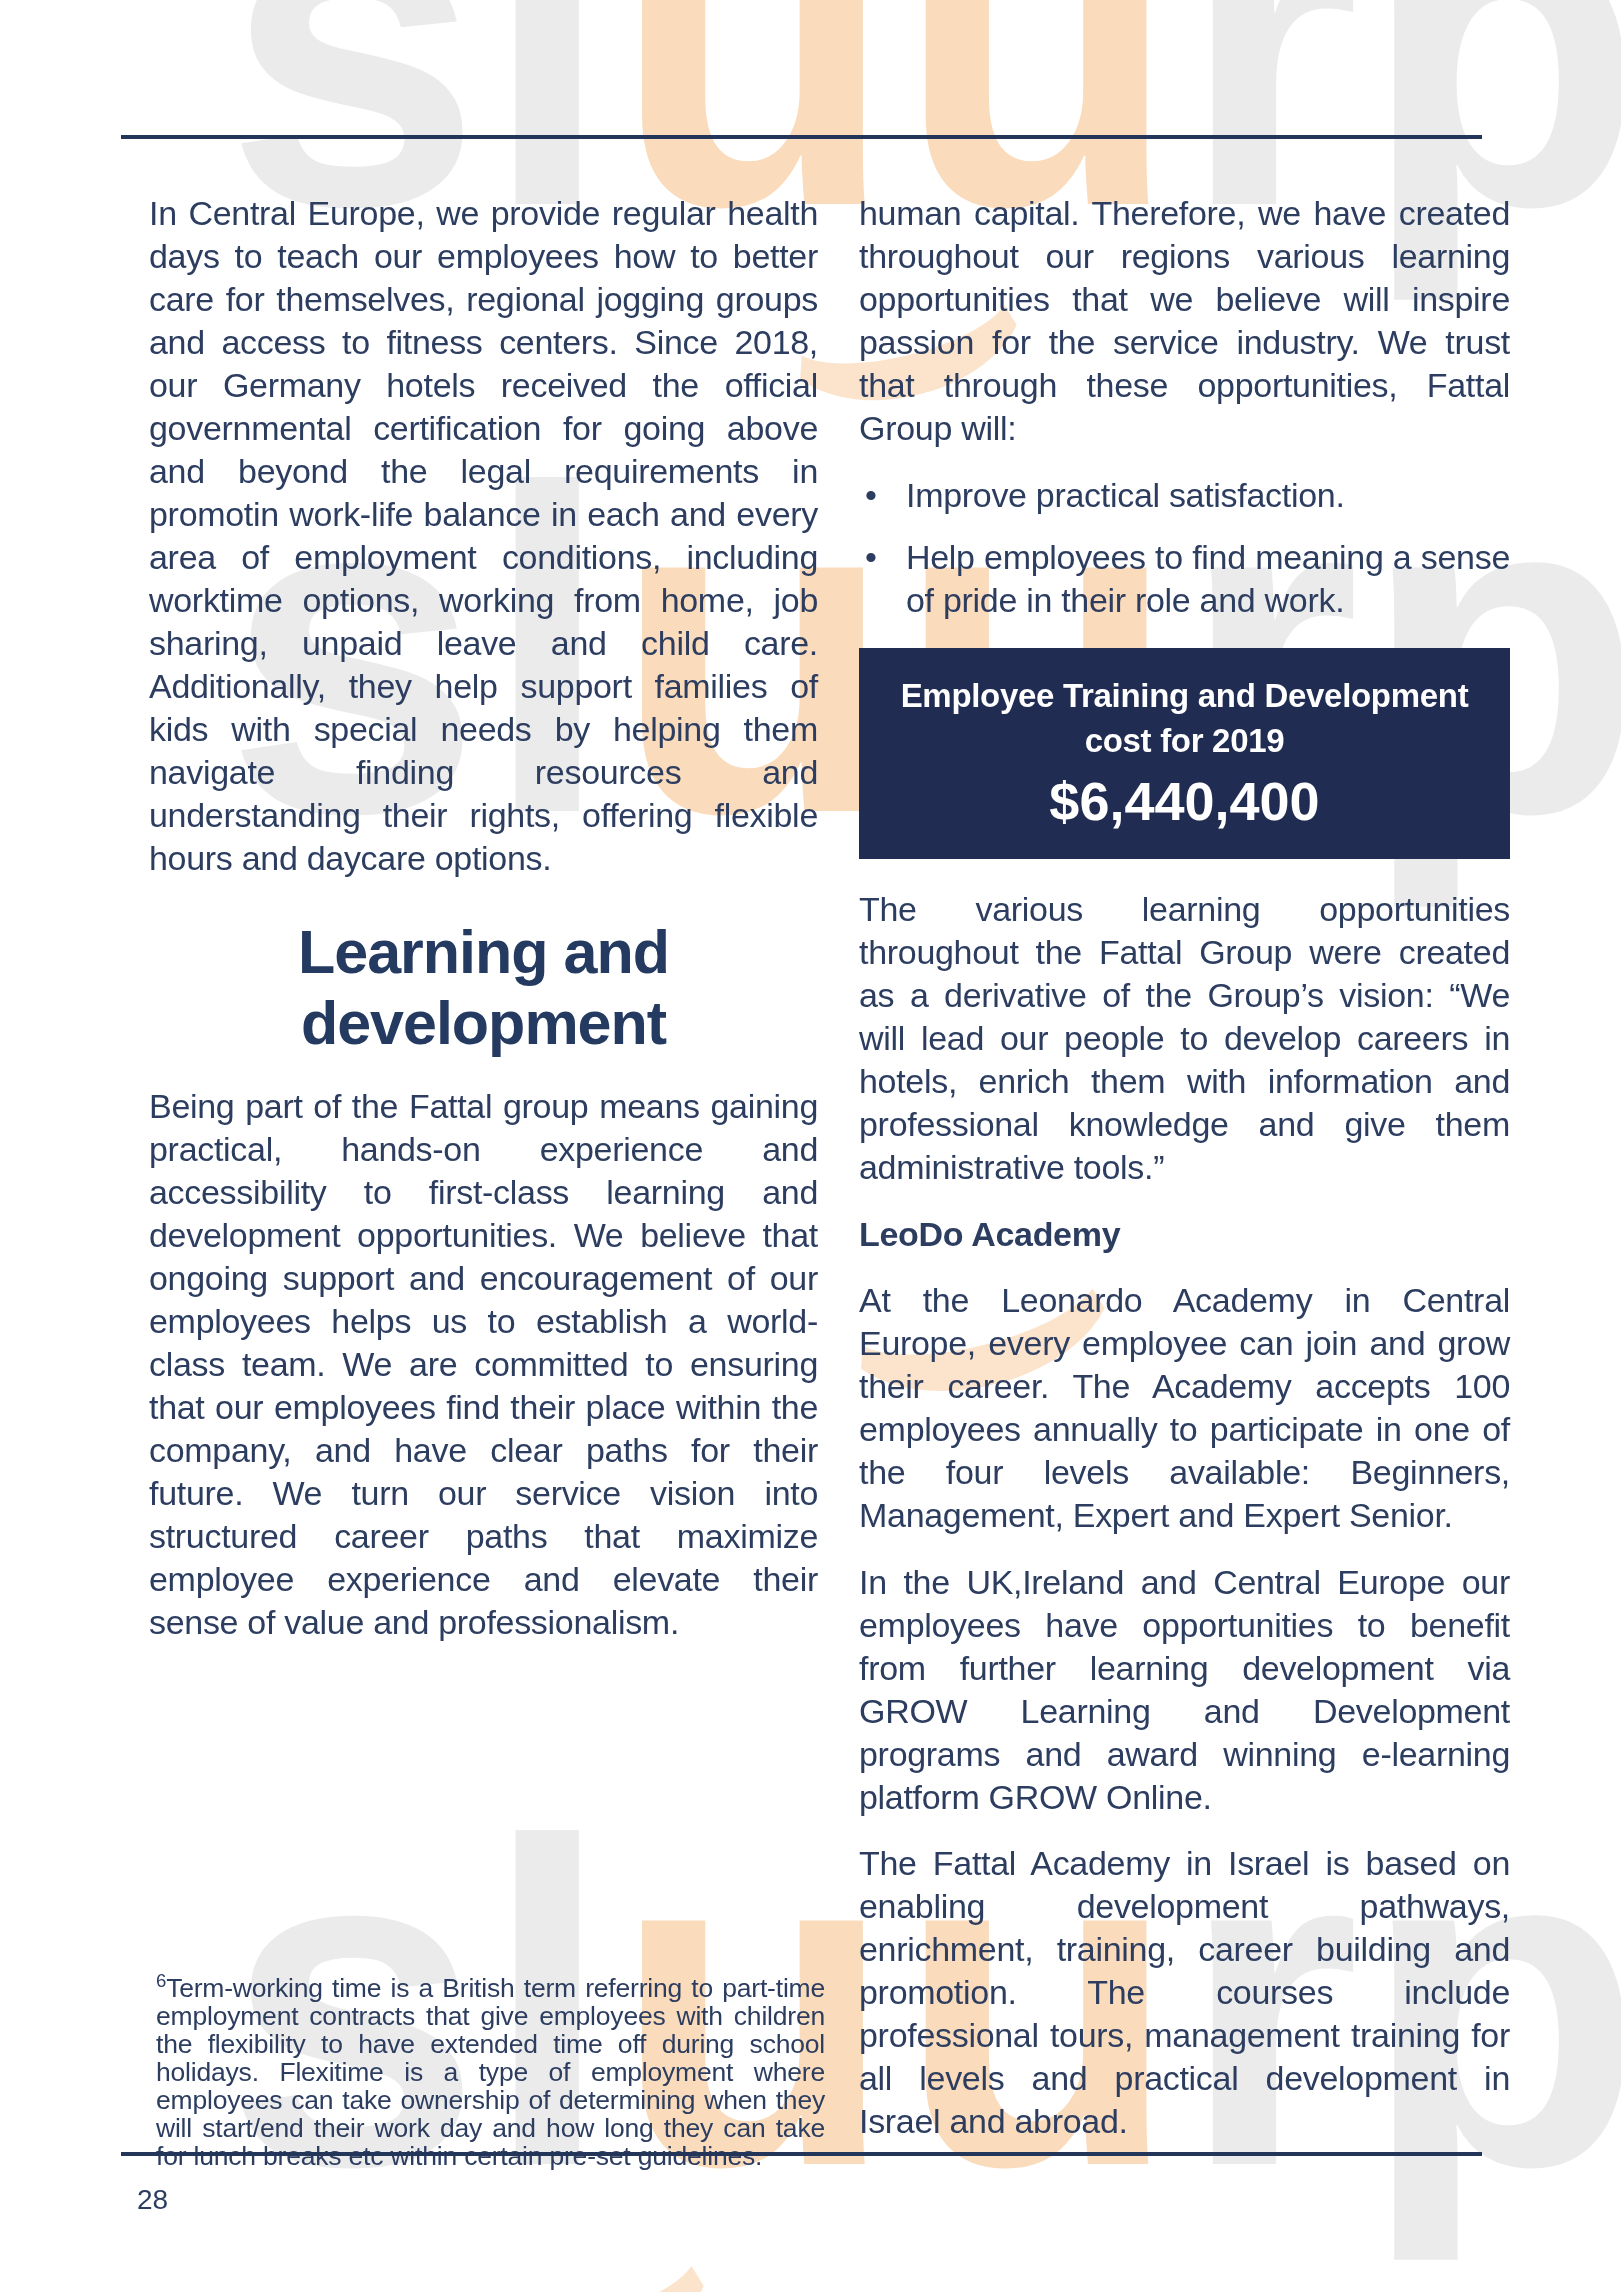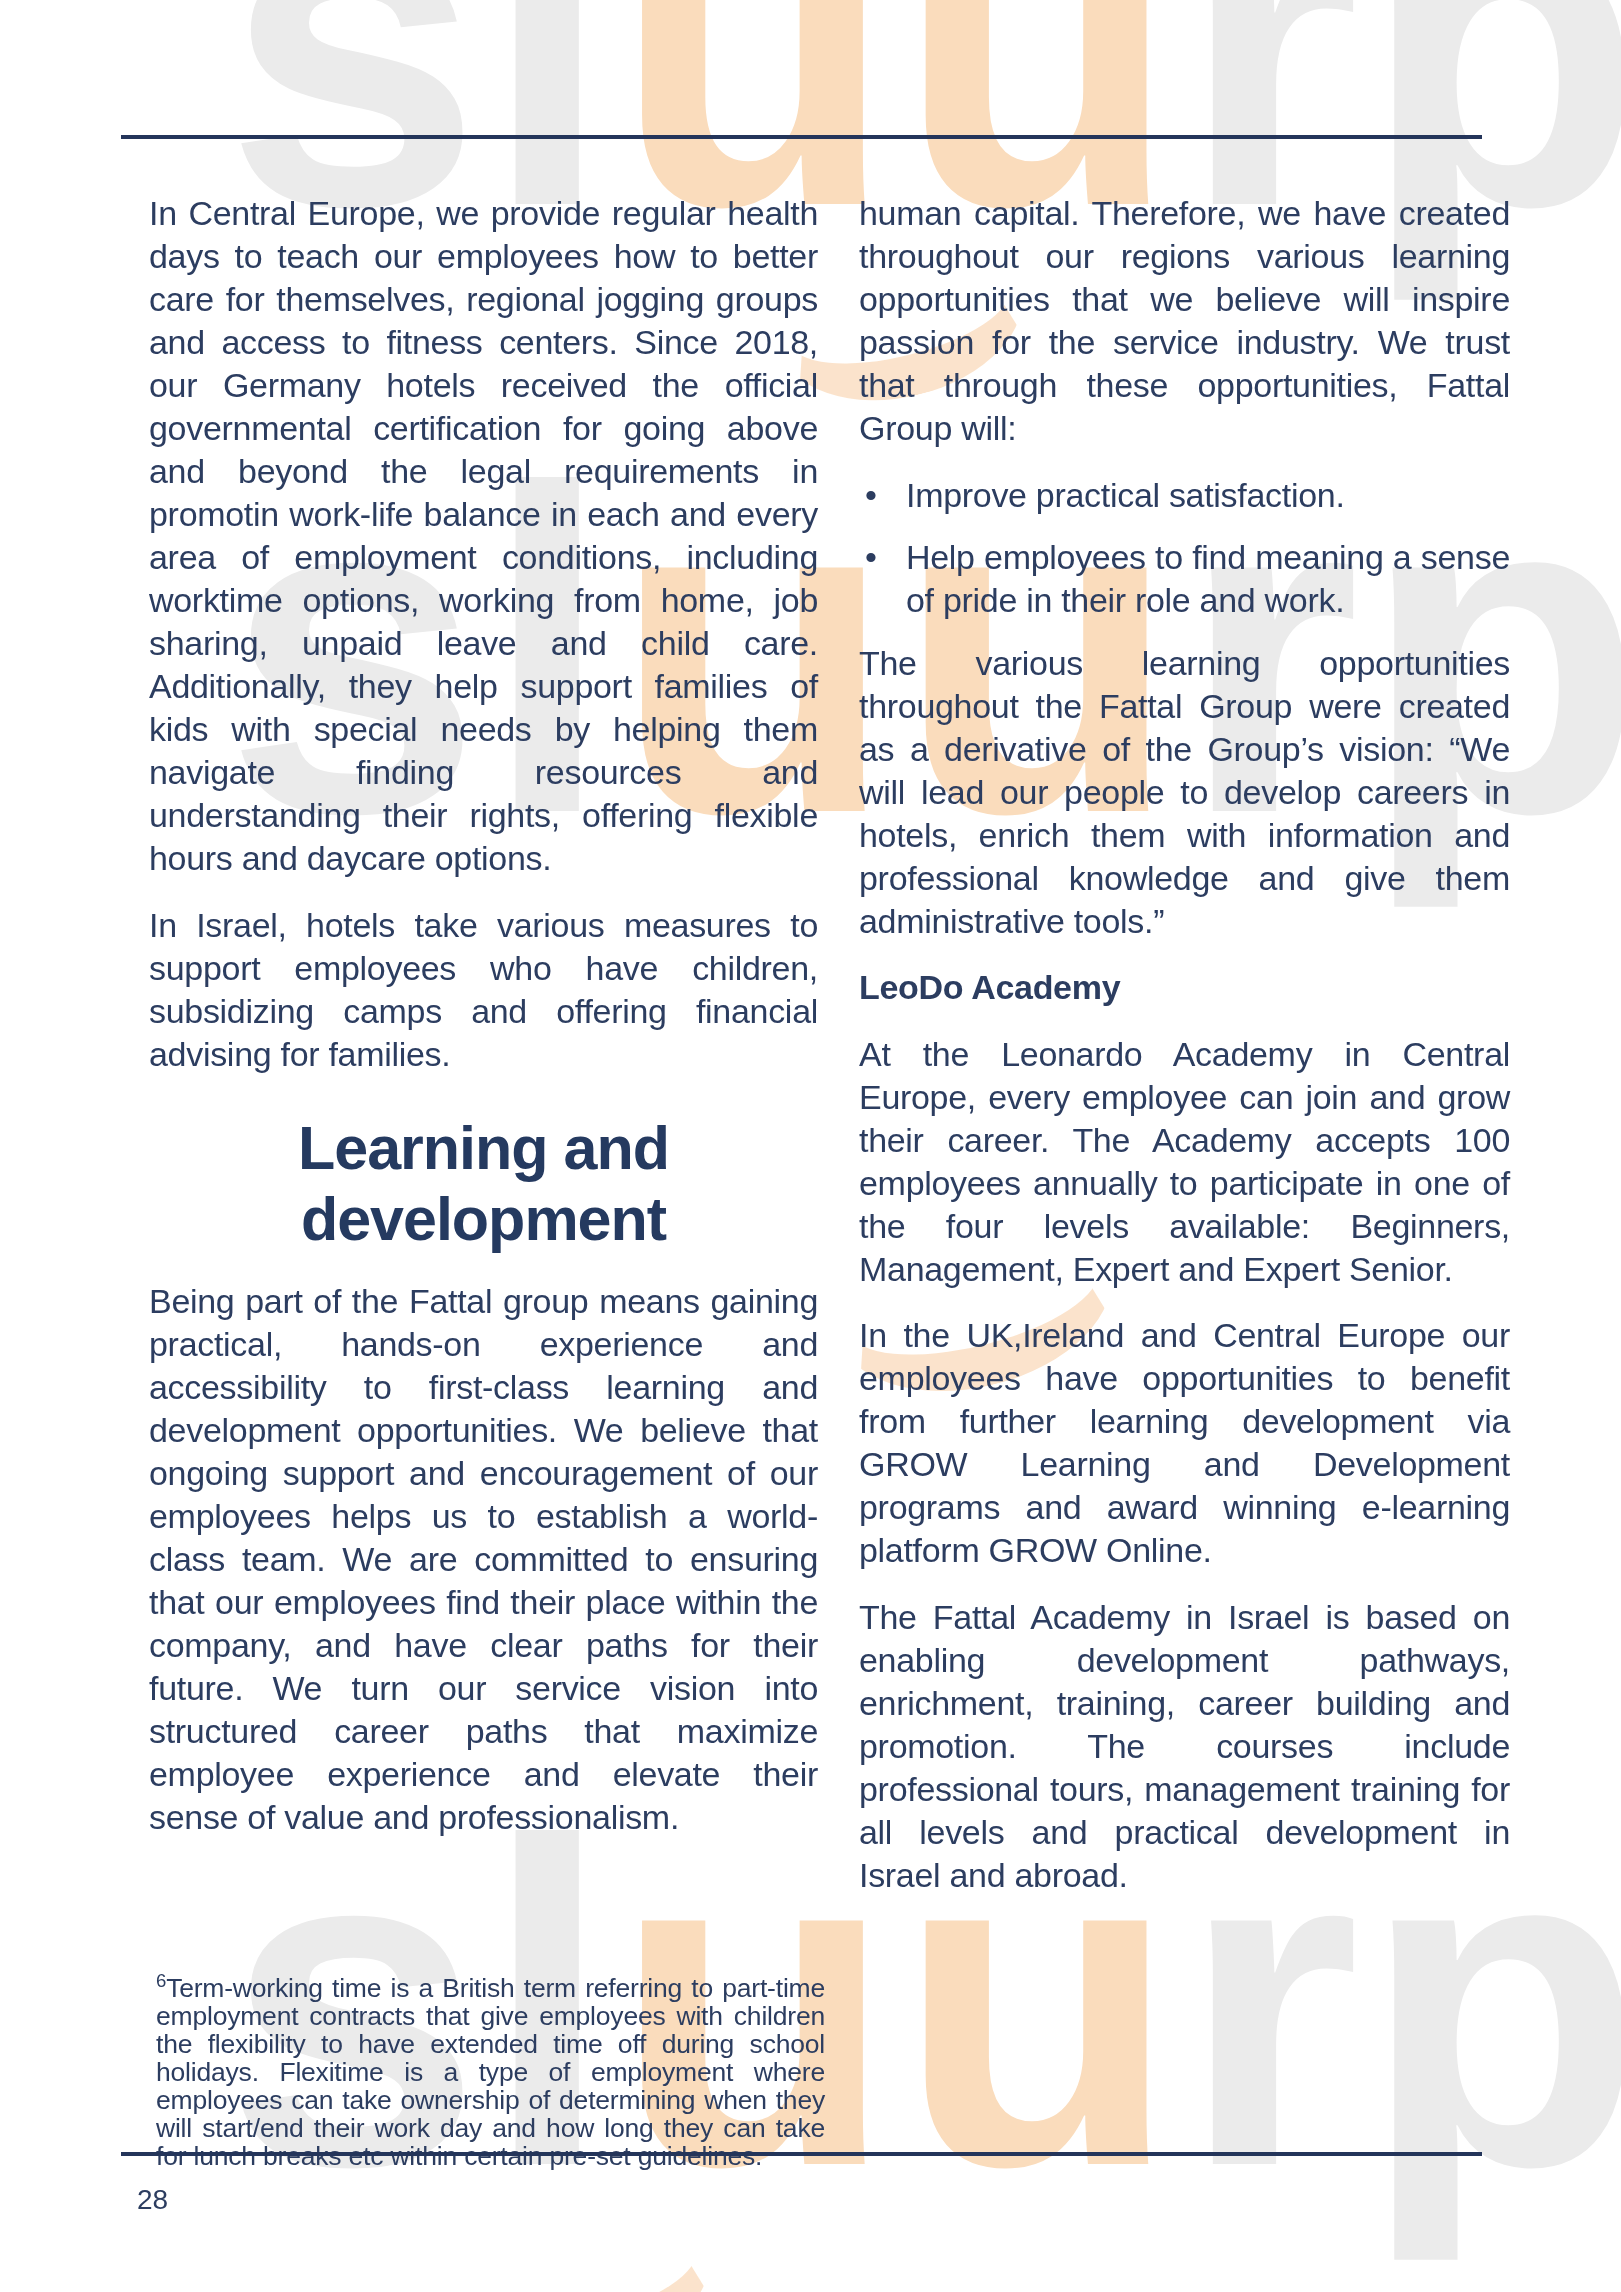--- a/index.html
+++ b/index.html
@@ -152,31 +152,35 @@
   <div class="wm" style="left:225px; top:1774px;"><span>sl</span><span class="o">uu</span><span>rpy</span></div>
   <div class="swoosh" style="left:774px; top:235px; width:225px; height:108px;"></div>
   <div class="swoosh" style="left:833px; top:1215px; width:255px; height:118px;"></div>
   <div class="swoosh" style="left:461px; top:2196px; width:225px; height:108px;"></div>
 
   <div class="rule rule-top"></div>
   <div class="rule rule-bottom"></div>
 
   <div class="col col-left">
     <p>In Central Europe, we provide regular health days to teach our employees how to better care for themselves, regional jogging groups and access to fitness centers. Since 2018, our Germany hotels received the official governmental certification for going above and beyond the legal requirements in promotin work-life balance in each and every area of employment conditions, including worktime options, working from home, job sharing, unpaid leave and child care.  Additionally, they help support families of kids with special needs by helping them navigate finding resources and understanding their rights, offering flexible hours and daycare options.</p>
-    <p>In Israel, hotels take various measures to support employees who have children, subsidizing camps and offering financial advising for families.</p>
     <h1>Learning and development</h1>
     <p>Being part of the Fattal group means gaining practical, hands-on experience and accessibility to first-class learning and development opportunities. We believe that ongoing support and encouragement of our employees helps us to establish a world-class team. We are committed to ensuring that our employees find their place within the company, and have clear paths for their future. We turn our service vision into structured career paths that maximize employee experience and elevate their sense of value and professionalism.</p>
   </div>
 
   <div class="col col-right">
     <p>human capital. Therefore, we have created throughout our regions various learning opportunities that we believe will inspire passion for the service industry. We trust that through these opportunities, Fattal Group will:</p>
     <ul class="bullets">
       <li>Improve practical satisfaction.</li>
       <li>Help employees to find meaning a sense of pride in their role and work.</li>
     </ul>
+    <div class="info-box">
+      <div class="box-title">Employee Training and Development</div>
+      <div class="box-title">cost for 2019</div>
+      <div class="box-amount">$6,440,400</div>
+    </div>
     <p>The various learning opportunities throughout the Fattal Group were created as a derivative of the Group’s vision: “We will lead our people to develop careers in hotels, enrich them with information and professional knowledge and give them administrative tools.”</p>
     <p class="bold-line">LeoDo Academy</p>
     <p>At the Leonardo Academy in Central Europe, every employee can join and grow their career. The Academy accepts 100 employees annually to participate in one of the four levels available: Beginners, Management, Expert and Expert Senior.</p>
     <p>In the UK,Ireland and Central Europe our employees have opportunities to benefit from further learning development via GROW Learning and Development programs and award winning e-learning platform GROW Online.</p>
     <p>The Fattal Academy in Israel is based on enabling development pathways, enrichment, training, career building and promotion. The courses include professional tours, management training for all levels and practical development in Israel and abroad.</p>
   </div>
 
   <div class="footnote"><sup>6</sup><span>Term-working time is a British term referring to part-time employment contracts that give employees with children the flexibility to have extended time off during school holidays.  Flexitime is a type of employment where employees can take ownership of determining when they will start/end their work day and how long they can take for lunch breaks etc within certain pre-set guidelines.</span></div>
 
   <div class="page-number">28</div>

